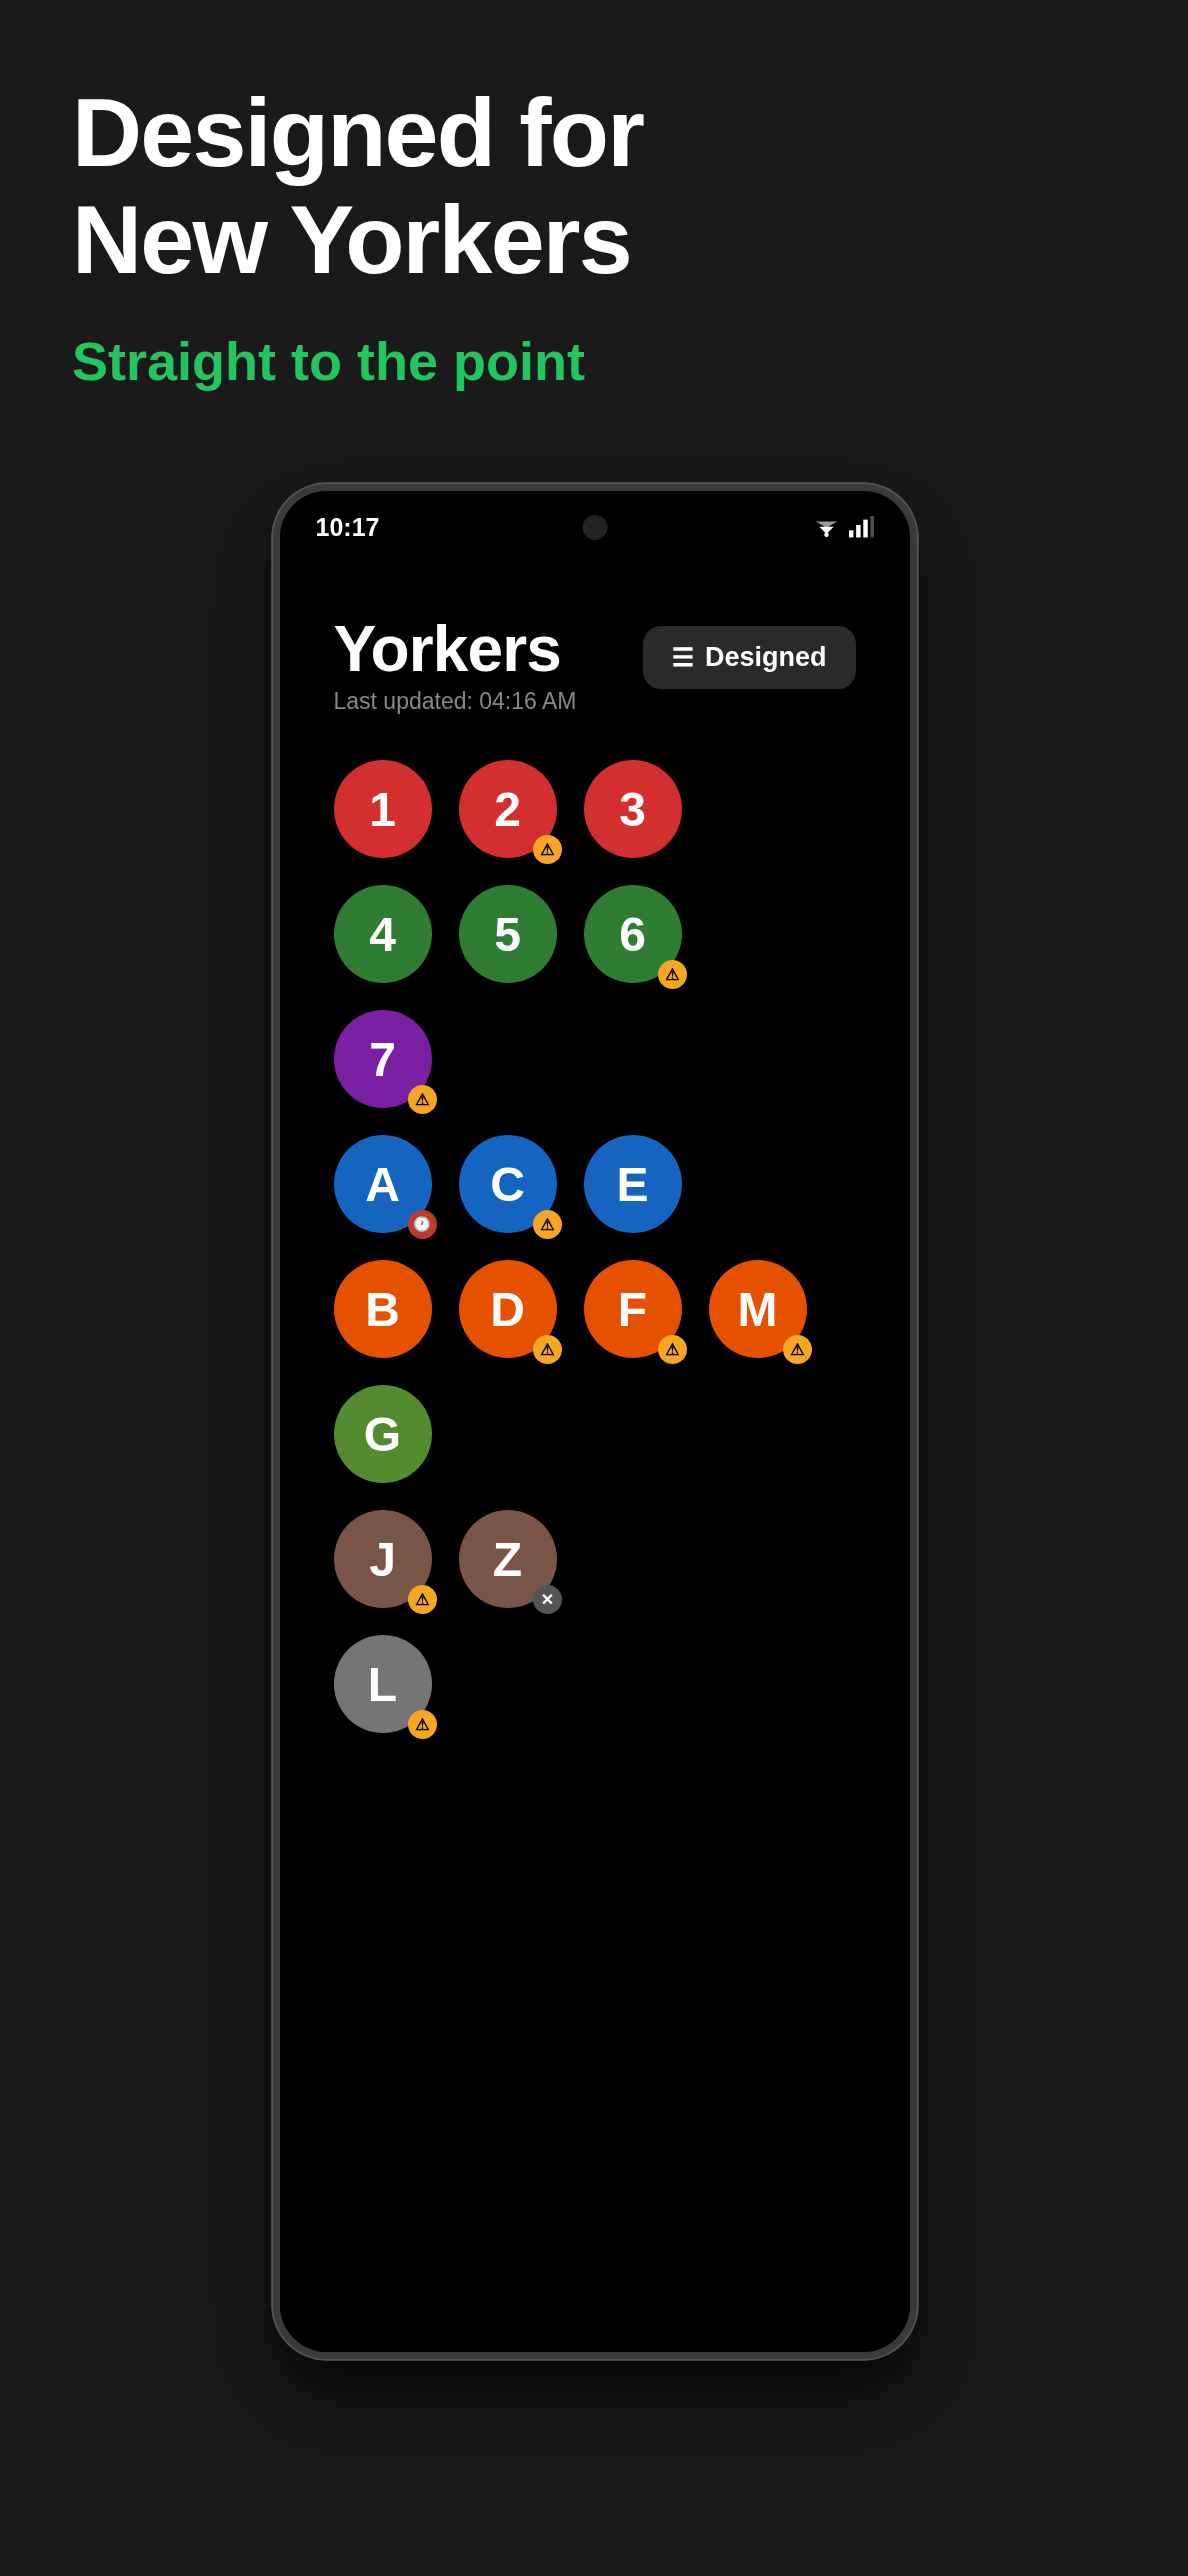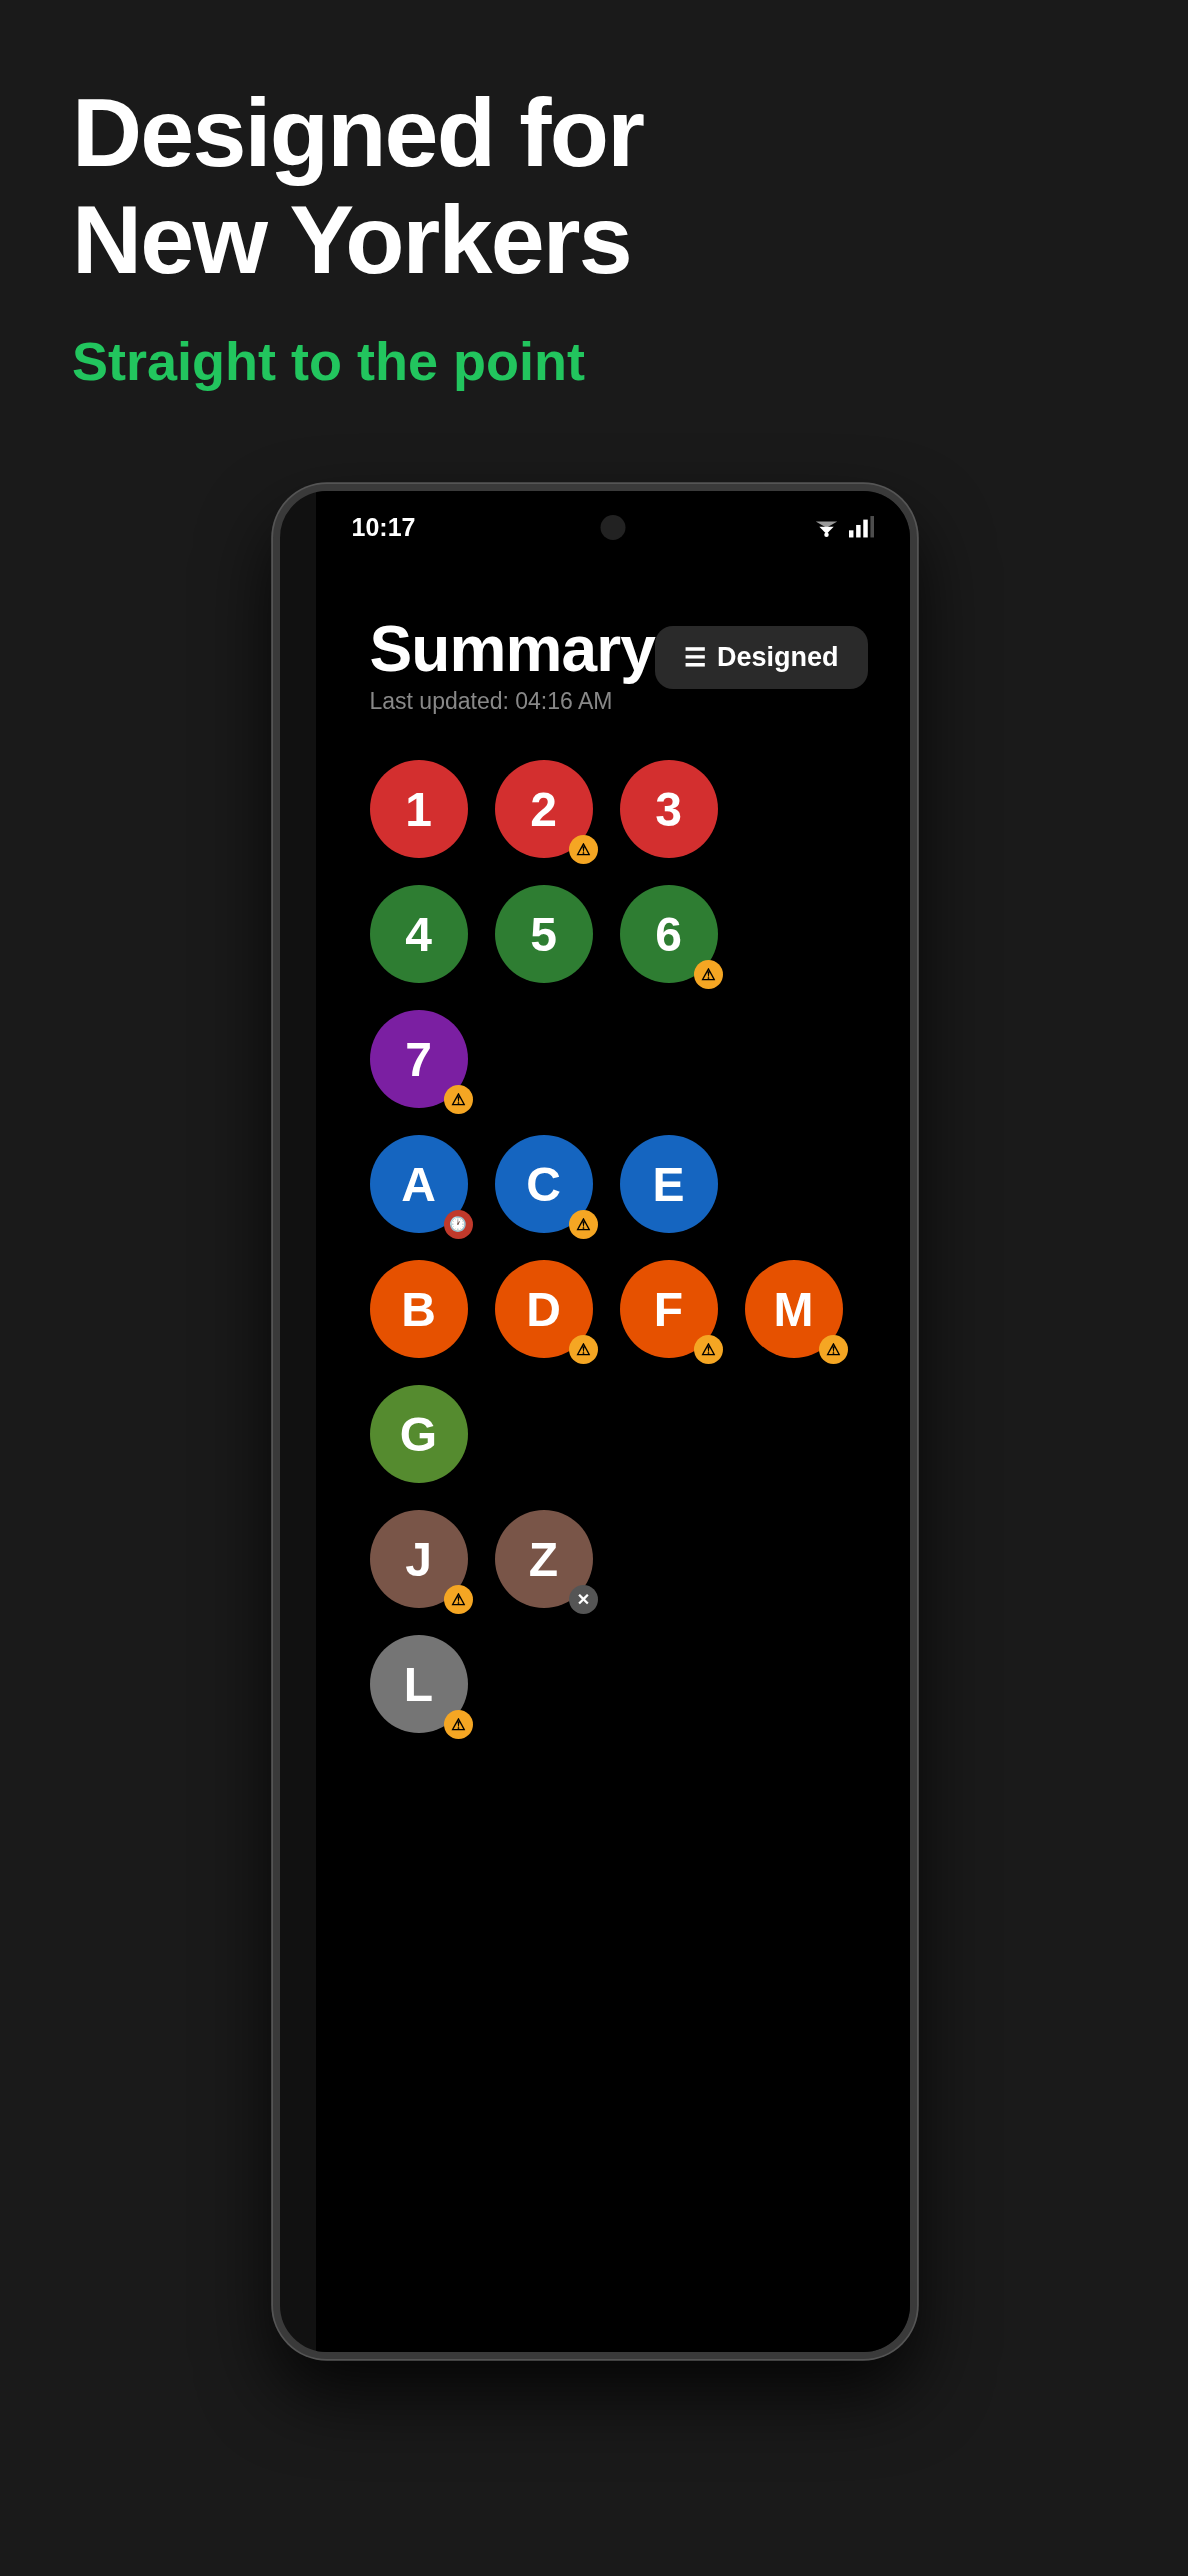--- a/index.html
+++ b/index.html
@@ -46,21 +46,20 @@
     }
 
     .phone-frame {
       width: 644px;
       background: #111111;
       border-radius: 54px;
       border: 7.2px solid #3a3a3a;
       overflow: hidden;
       box-shadow: 0 0 0 1.8px #555, 0 36px 72px rgba(0,0,0,0.8);
       position: relative;
-      padding-left: 36px;
     }
 
     .phone-top-bar {
       background: #000;
       height: 72px;
       display: flex;
       align-items: center;
       justify-content: space-between;
       padding: 0 36px;
       position: relative;
@@ -240,21 +239,21 @@
           <rect x="8" y="10" width="5" height="14" fill="white"></rect>
           <rect x="16" y="4" width="5" height="20" fill="white"></rect>
           <rect x="24" y="0" width="4" height="24" fill="white" opacity="0.3"></rect>
         </svg>
       </div>
     </div>
 
     <div class="phone-content">
       <div class="app-header">
         <div class="app-title-block">
-          <div class="app-title">Summary</div>
+          <div class="app-title">Yorkers</div>
           <div class="app-subtitle">Last updated: 04:16 AM</div>
         </div>
         <button class="summary-button">
           <span class="summary-icon">☰</span>
           <span>Designed</span>
         </button>
       </div>
 
       <div class="lines-grid" id="lines-grid">
       <div class="lines-row">

